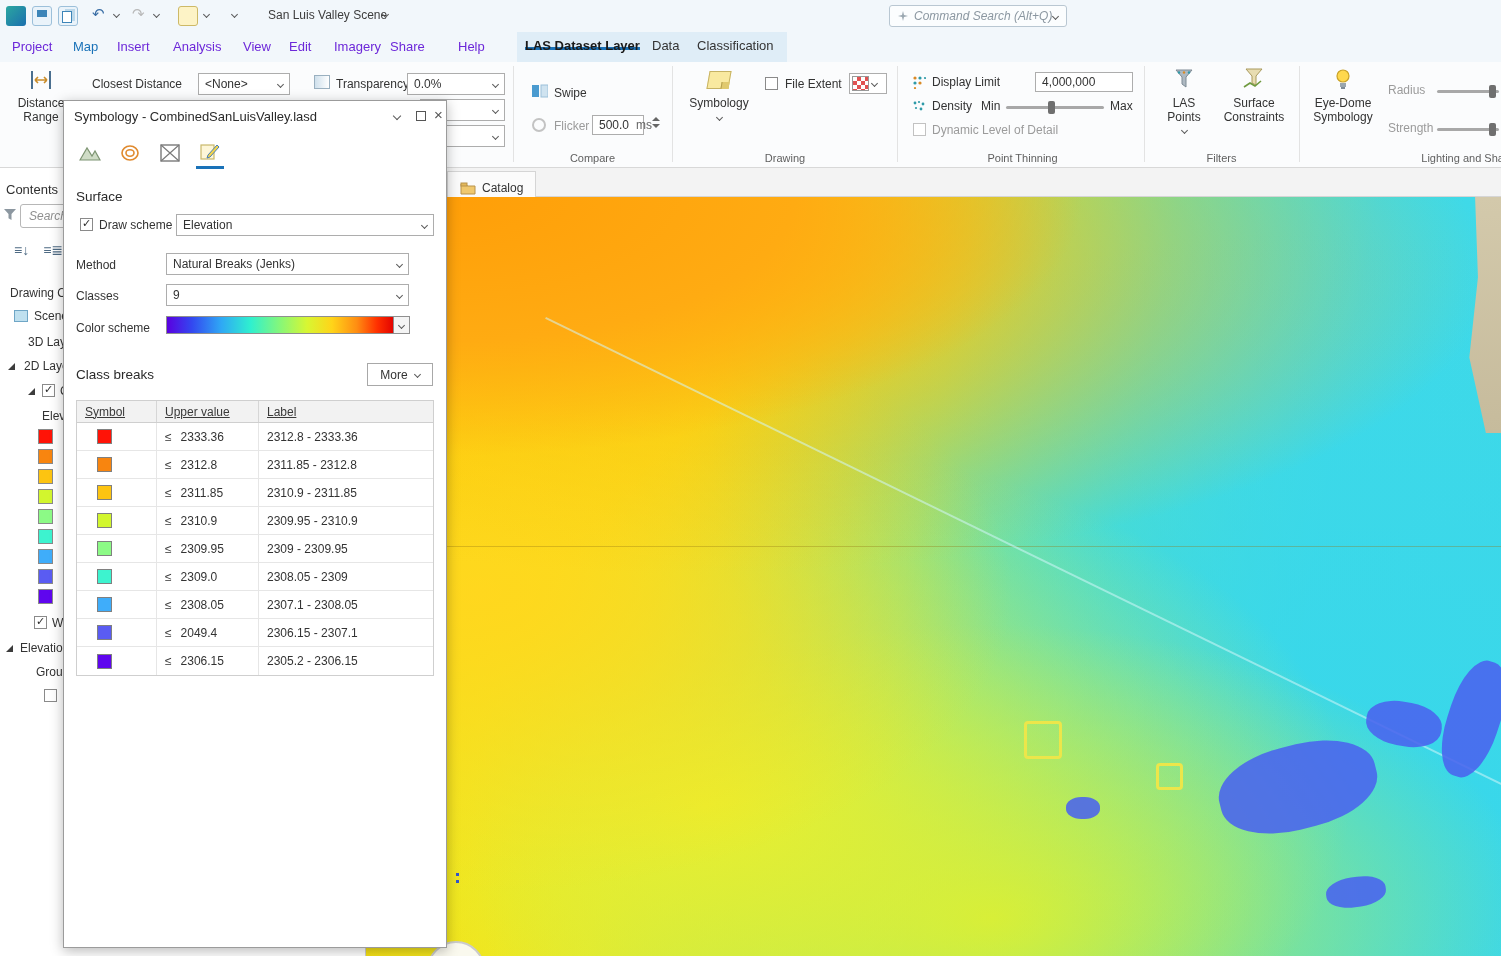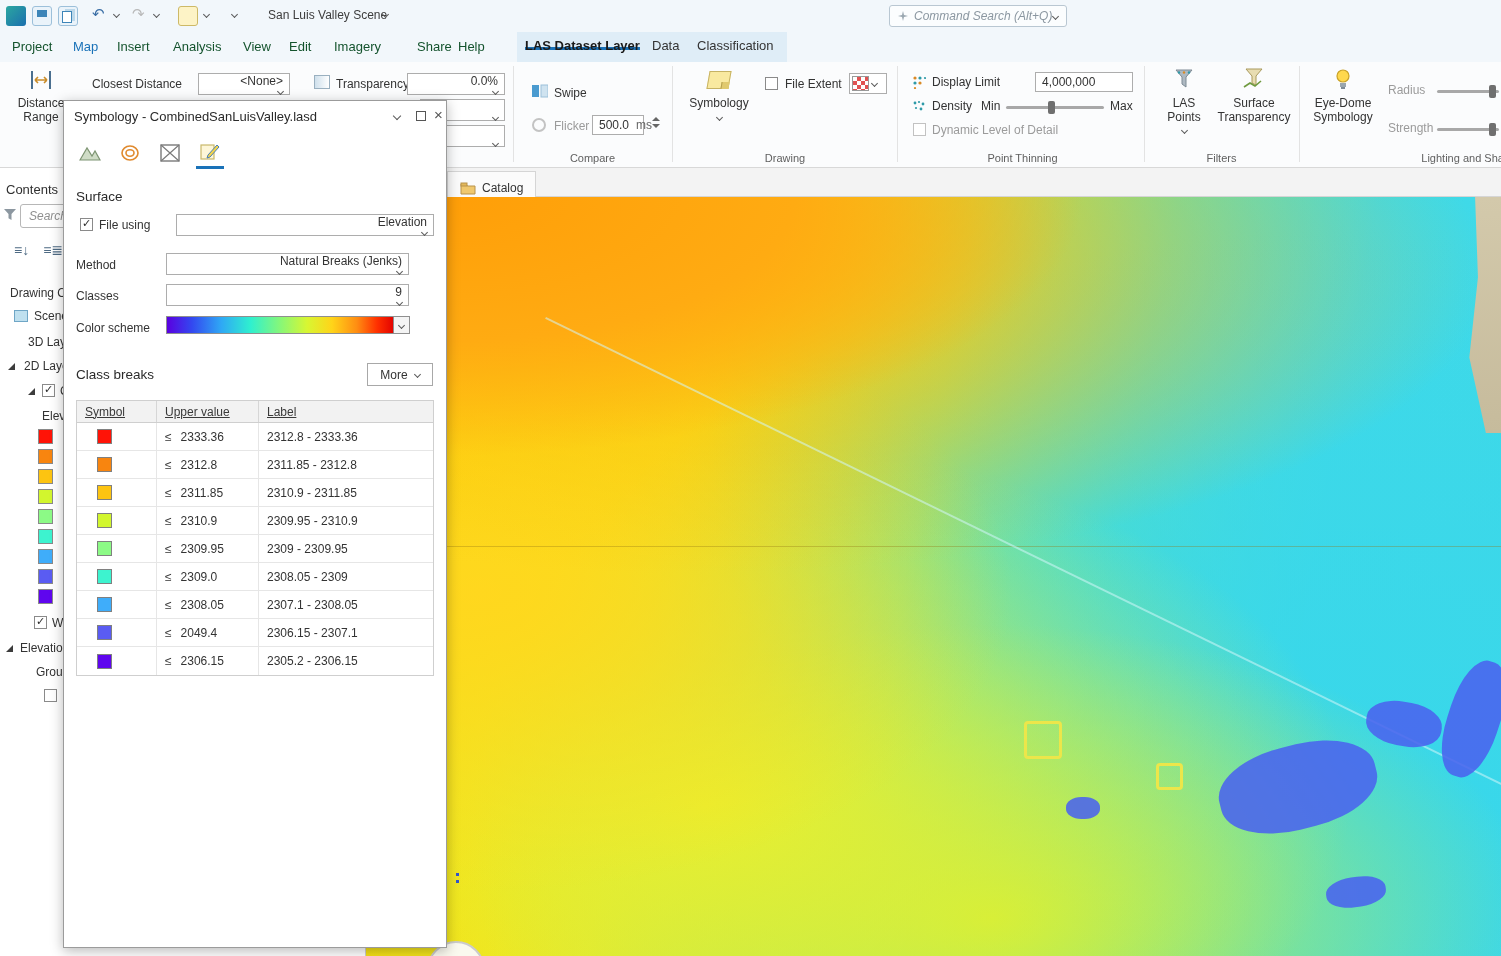--- a/index.html
+++ b/index.html
@@ -19,33 +19,33 @@
   .arrowbtn.disabled { color:#b9b9b9; }
   .chev { display:inline-block; width:6px; height:6px; border-right:1.3px solid #5a5a5a; border-bottom:1.3px solid #5a5a5a; transform:rotate(45deg); }
   .chev.sm { width:5px; height:5px; }
   .tb-chev { position:absolute; top:12px; }
   .scene-title { position:absolute; left:268px; top:8px; font-size:12px; color:#3c3c3c; }
   .cmdsearch { position:absolute; left:889px; top:5px; width:178px; height:22px; border:1px solid #b9c7d2; border-radius:3px; background:#fbfdfe; display:flex; align-items:center; padding:0 8px; color:#8b97a1; font-style:italic; }
   .star4 { width:10px; height:10px; background:#9aa7b1; clip-path:polygon(50% 0,60% 40%,100% 50%,60% 60%,50% 100%,40% 60%,0 50%,40% 40%); margin-right:6px; flex:0 0 auto; }
 
   
   .menubar { position:absolute; left:0; top:32px; width:100%; height:30px; background:#f2f7fb; }
-  .mtab { position:absolute; top:0; height:30px; line-height:30px; font-size:13px; color:#14532d; padding:0 2px; }
+  .mtab { position:absolute; top:0; height:30px; line-height:30px; font-size:13px; color:#6d28d9; padding:0 2px; }
   .mtab.map { color:#1a72b8; }
   .ctxblock { position:absolute; left:517px; top:0; width:270px; height:30px; background:#dfedf7; }
   .ctab { position:absolute; top:0; height:18px; line-height:28px; font-size:13px; color:#333; }
   .ctab.active { color:#1b1b1b; border-bottom:3px solid #1a72b8; font-weight:bold; }
 
   
   .ribbon { position:absolute; left:0; top:62px; width:100%; height:106px; background:#fbfcfd; border-bottom:1px solid #d8d8d8; }
   .gsep { position:absolute; top:4px; height:96px; width:1px; background:#e3e3e3; }
   .glabel { position:absolute; top:90px; font-size:11px; color:#606060; text-align:center; white-space:nowrap; }
   .rlbl { position:absolute; font-size:12px; color:#333; white-space:nowrap; }
   .rlbl.dim { color:#9b9b9b; }
-  .dd { position:absolute; height:22px; border:1px solid #adadad; background:#fff; display:flex; align-items:flex-end; padding:0 6px;flex-direction:column; }
+  .dd { position:absolute; height:22px; border:1px solid #adadad; background:#fff; display:flex; align-items:center; padding:0 6px; }
   .dd span.val { flex:1; overflow:hidden; white-space:nowrap; }
   .vbox { position:absolute; height:20px; border:1px solid #adadad; background:#fff; display:flex; align-items:center; padding:0 6px; }
   .bigbtn { position:absolute; display:flex; flex-direction:column; align-items:center; text-align:center; font-size:12px; color:#333; }
   .bigbtn .bico { width:26px; height:24px; margin-bottom:4px; }
   .cb { position:absolute; width:13px; height:13px; border:1px solid #8a8a8a; background:#fff; }
   .cb.checked::after { content:"✓"; position:absolute; left:1px; top:-2px; font-size:11px; color:#2b2b2b; }
   .cb.dim { border-color:#c2c2c2; }
   .track { position:absolute; height:3px; background:#a8a8a8; border-radius:2px; }
   .thumb { position:absolute; width:7px; height:13px; background:#6f6f6f; border-radius:2px; top:-5px; }
   .spin { position:absolute; width:12px; display:flex; flex-direction:column; align-items:center; gap:3px; }
@@ -138,21 +138,21 @@
 
   <div class="menubar">
     <div class="ctxblock"></div>
     <span class="mtab" style="left:10px">Project</span>
     <span class="mtab map" style="left:71px">Map</span>
     <span class="mtab" style="left:115px">Insert</span>
     <span class="mtab" style="left:171px">Analysis</span>
     <span class="mtab" style="left:241px">View</span>
     <span class="mtab" style="left:287px">Edit</span>
     <span class="mtab" style="left:332px">Imagery</span>
-    <span class="mtab" style="left:415px">Share</span>
+    <span class="mtab" style="left:388px">Share</span>
     <span class="mtab" style="left:456px">Help</span>
     <span class="ctab active" style="left:525px">LAS Dataset Layer</span>
     <span class="ctab" style="left:652px">Data</span>
     <span class="ctab" style="left:697px">Classification</span>
   </div>
 
   <div class="ribbon">
 
     <div class="bigbtn" style="left:10px; top:6px; width:62px">
       <div class="bico">
@@ -270,21 +270,21 @@
       <span>LAS Points</span>
       <span class="chev sm" style="margin-top:4px"></span>
     </div>
     <div class="bigbtn" style="left:1222px; top:6px; width:64px">
       <div class="bico" style="display:flex; justify-content:center">
         <svg width="22" height="22" viewBox="0 0 22 22">
             <path d="M3 1h16l-6 7v9l-4-2V8z" fill="#e8ddb2" stroke="#a99a5d" stroke-width="1"></path>
             <path d="M1 19l6-4 5 3 6-5" stroke="#6f9a3e" stroke-width="1.6" fill="none"></path>
           </svg>
       </div>
-      <span>Surface Transparency</span>
+      <span>Surface Constraints</span>
     </div>
     <div class="glabel" style="left:1169px; width:105px">Filters</div>
 
     <div class="gsep" style="left:1299px"></div>
 
     <div class="bigbtn" style="left:1313px; top:6px; width:60px">
       <div class="bico" style="display:flex; justify-content:center">
         <svg width="20" height="24" viewBox="0 0 20 24">
             <circle cx="10" cy="8" r="6" fill="#ffd84d" stroke="#c9a227" stroke-width="1.2"></circle>
             <rect x="7" y="15" width="6" height="4" fill="#9aa6ae"></rect>
@@ -402,21 +402,21 @@
         <svg width="20" height="18" viewBox="0 0 20 18">
             <rect x="1" y="2" width="13" height="14" fill="#fdf6d8" stroke="#c9b86a" stroke-width="1.2"></rect>
             <path d="M8 12L17 2l2 2-9 10-3 1z" fill="#f4d44a" stroke="#4a7fb5" stroke-width="1"></path>
           </svg>
       </div>
     </div>
 
     <span class="heading" style="left:12px; top:88px; font-weight:normal; font-size:13.5px">Surface</span>
 
     <div class="cb checked" style="left:16px; top:117px"></div>
-    <span class="tree-lbl" style="left:35px; top:117px">File using</span>
+    <span class="tree-lbl" style="left:35px; top:117px">Draw scheme</span>
     <div class="dd" style="left:112px; top:113px; width:258px">
       <span class="val">Elevation</span>
         <span class="chev sm"></span>
     </div>
 
     <span class="tree-lbl" style="left:12px; top:157px">Method</span>
     <div class="dd" style="left:102px; top:152px; width:243px">
       <span class="val">Natural Breaks (Jenks)</span>
         <span class="chev sm"></span>
     </div>

